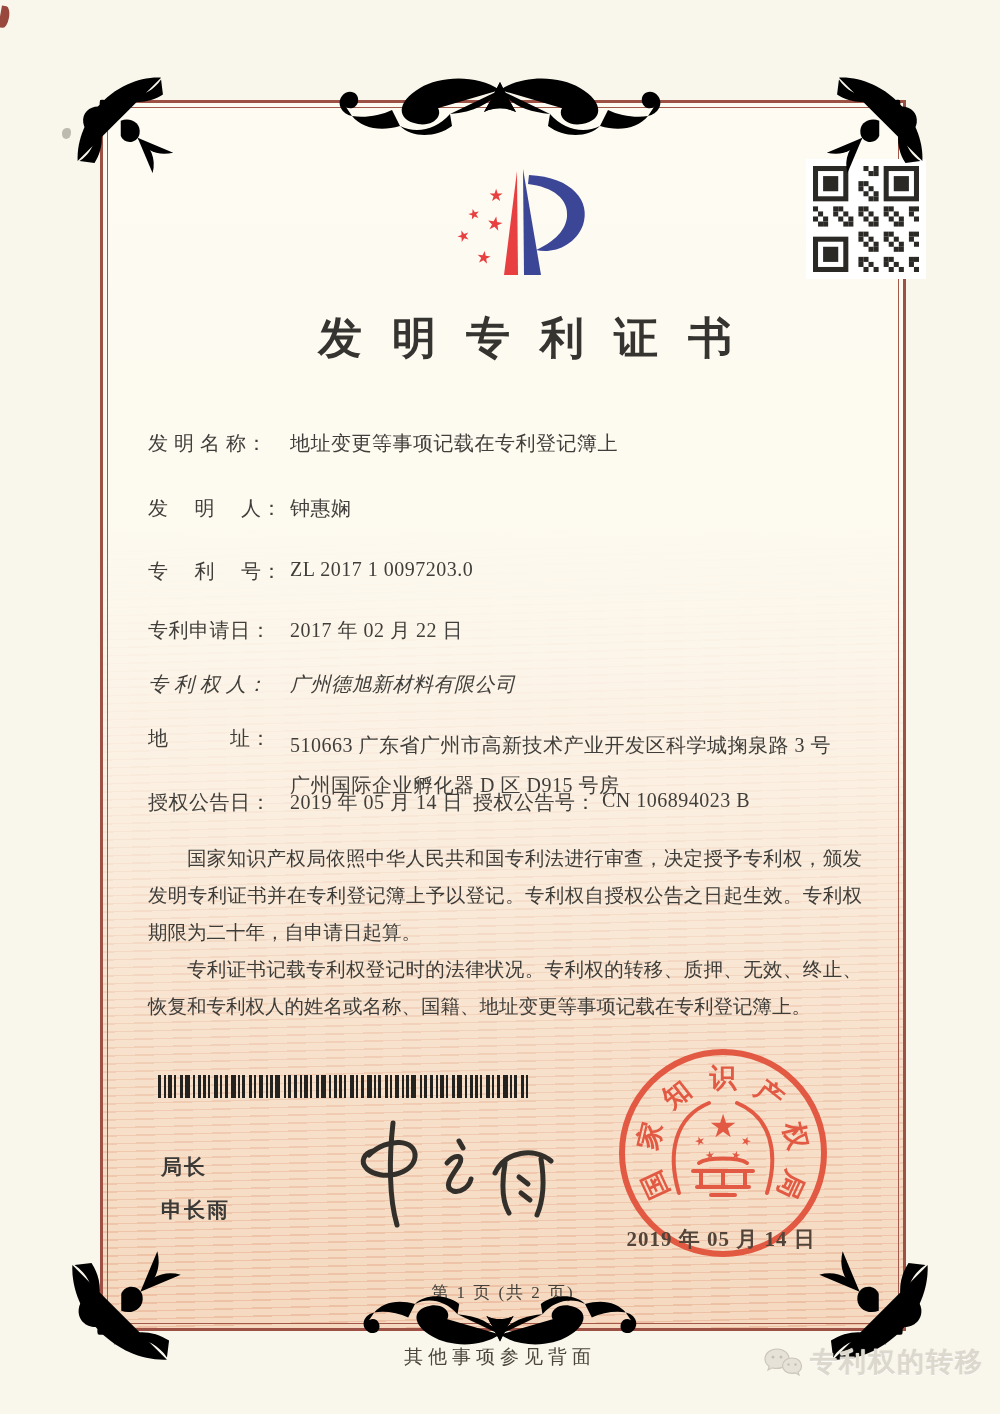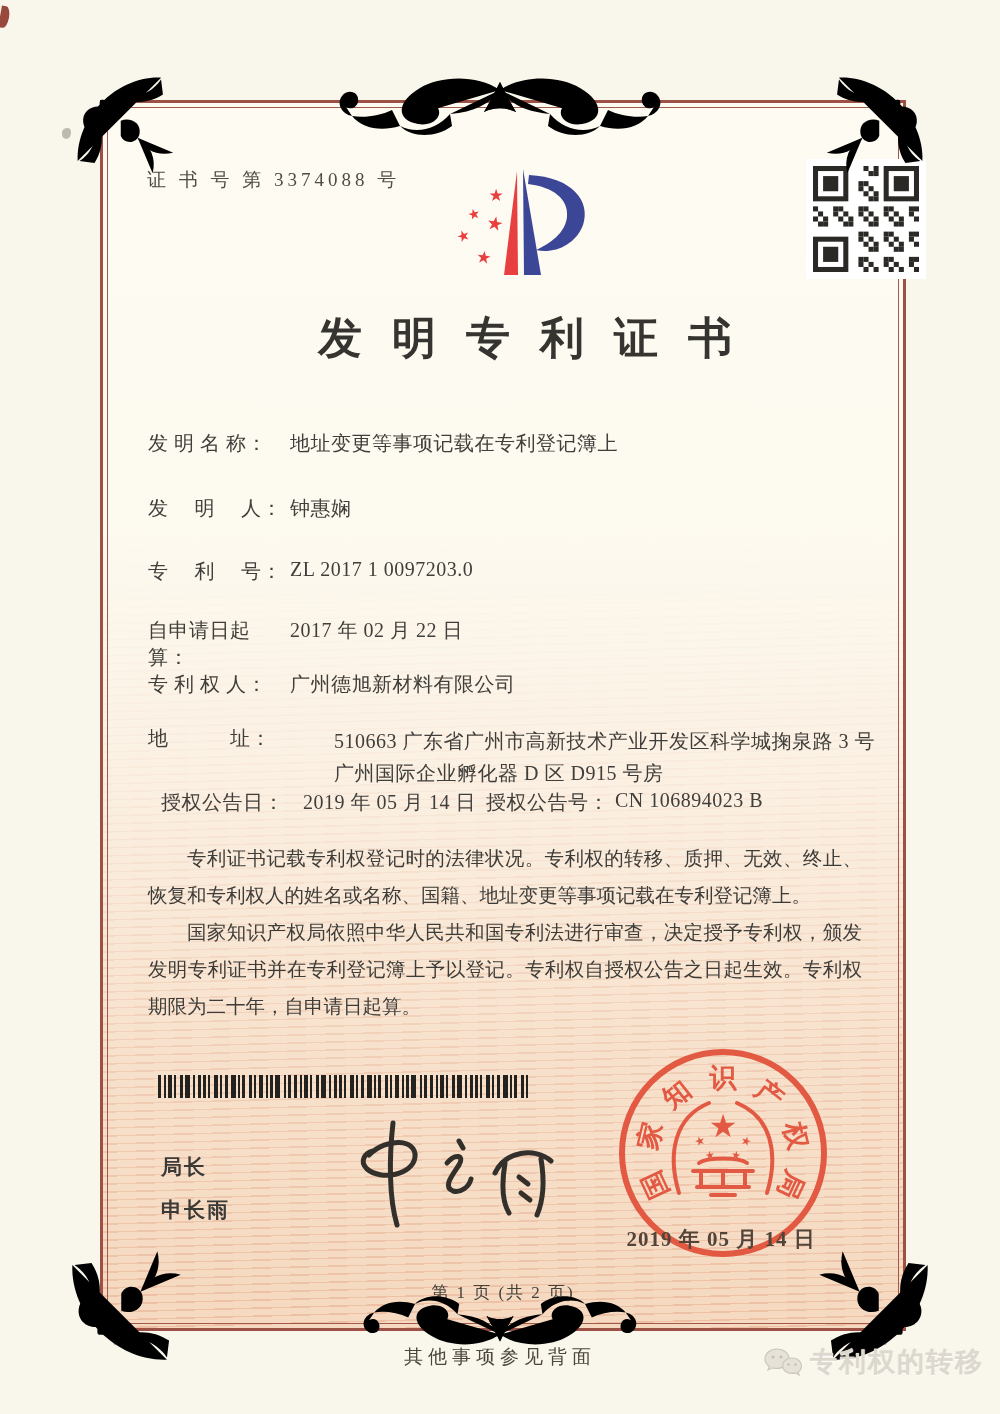--- a/index.html
+++ b/index.html
@@ -38,26 +38,26 @@
   .logo{position:absolute;left:338px;top:54px;}
   .qr-wrap{position:absolute;left:703px;top:56px;width:106px;height:106px;background:#fff;padding:7px;}
 
   .title{position:absolute;left:0;right:0;top:206px;text-align:center;
          font-size:44px;font-weight:bold;color:#363430;letter-spacing:30px;text-indent:30px;margin-left:44px;}
 
   
   .row{position:absolute;left:45px;font-size:20px;color:#403e3a;letter-spacing:.5px;}
   .row .lab{display:inline-block;width:142px;vertical-align:top;}
   .row .val{display:inline-block;vertical-align:top;}
-  .row .val.wide{width:560px;line-height:32px;margin-left:44px;}
+  .row .val.wide{width:560px;line-height:40px;}
   .r1{top:327px;} .r2{top:392px;} .r3{top:455px;} .r4{top:514px;}
-  .r5{top:568px;} .r6{top:622px;} .r7{top:686px;}
+  .r5{top:568px;font-style:italic;} .r6{top:622px;} .r7{top:686px;}
   .grp2{position:absolute;left:325px;top:0;white-space:nowrap;}
   .grp2 .lab{width:auto;margin-right:6px;}
-  .r7{width:760px;margin-left:13px;}
+  .r7{width:760px;}
 
   .paras{position:absolute;left:45px;top:737px;width:714px;font-size:19.5px;
          line-height:37px;color:#3e3c38;text-align:justify;}
   .paras p{margin:0;text-indent:2em;}
 
   .barcode{position:absolute;left:55px;top:972px;height:23px;display:flex;}
   .bar{background:#23221f;height:100%;}
 
   .director{position:absolute;left:58px;top:1042px;font-family:"Liberation Sans","DejaVu Sans",sans-serif;
             font-size:21px;font-weight:600;color:#3b3a37;line-height:43px;letter-spacing:2px;}
@@ -108,21 +108,20 @@
         <path d="M100,58 C80,64 62,60 52,48 C64,50 80,48 92,42"></path>
         <path d="M52,48 c-10,-2 -16,-12 -10,-20 c6,-8 18,-4 16,6 c-2,8 -12,8 -14,2"></path>
         <path class="fl" d="M200,14 C194,26 190,34 184,44 C194,39 206,39 216,44 C210,34 206,26 200,14 Z"></path>
       </g>
     </defs>
   </svg>
 
   
   <div class="frame">
 
-    <div class="cert-no">证 书 号 第 3374088 号</div>
 
     <svg class="logo" width="180" height="130" viewBox="0 0 180 130">
       <text x="55" y="44" font-size="17" fill="#e84040" text-anchor="middle">★</text>
       <text x="33" y="62" font-size="14" fill="#e84040" text-anchor="middle" transform="rotate(-14 33 57)">★</text>
       <text x="54" y="73" font-size="19" fill="#e84040" text-anchor="middle" transform="rotate(10 53 67)">★</text>
       <text x="22" y="84" font-size="15" fill="#e84040" text-anchor="middle" transform="rotate(-20 22 78)">★</text>
       <text x="43" y="106" font-size="17" fill="#e84040" text-anchor="middle" transform="rotate(8 43 100)">★</text>
       <polygon points="76,14 63,118 77,118" fill="#e84040"></polygon>
       <polygon points="82,12 83,118 100,118" fill="#3c4697"></polygon>
       <path d="M88,18 C132,20 150,45 142,68 C134,89 112,97 95,93 C110,86 124,76 126,60 C128,42 112,30 87,27 Z" fill="#3c4697"></path>
@@ -229,38 +228,38 @@
     <div class="row r1">
       <span class="lab">发 明 名 称：</span><span class="val">地址变更等事项记载在专利登记簿上</span>
     </div>
     <div class="row r2">
       <span class="lab">发　 明　 人：</span><span class="val">钟惠娴</span>
     </div>
     <div class="row r3">
       <span class="lab">专　 利　 号：</span><span class="val">ZL 2017 1 0097203.0</span>
     </div>
     <div class="row r4">
-      <span class="lab">自申请日起算：</span><span class="val">2017 年 02 月 22 日</span>
+      <span class="lab">专利申请日：</span><span class="val">2017 年 02 月 22 日</span>
     </div>
     <div class="row r5">
       <span class="lab">专 利 权 人：</span><span class="val">广州德旭新材料有限公司</span>
     </div>
     <div class="row r6">
       <span class="lab">地　　　址：</span><span class="val wide">510663 广东省广州市高新技术产业开发区科学城掬泉路 3 号广州国际企业孵化器 D 区 D915 号房</span>
     </div>
     <div class="row r7">
       <span class="lab">授权公告日：</span><span class="val">2019 年 05 月 14 日</span>
       <span class="grp2">
         <span class="lab">授权公告号：</span><span class="val">CN 106894023 B</span>
       </span>
     </div>
 
     <div class="paras">
+      <p>国家知识产权局依照中华人民共和国专利法进行审查，决定授予专利权，颁发发明专利证书并在专利登记簿上予以登记。专利权自授权公告之日起生效。专利权期限为二十年，自申请日起算。</p>
       <p>专利证书记载专利权登记时的法律状况。专利权的转移、质押、无效、终止、恢复和专利权人的姓名或名称、国籍、地址变更等事项记载在专利登记簿上。</p>
-      <p>国家知识产权局依照中华人民共和国专利法进行审查，决定授予专利权，颁发发明专利证书并在专利登记簿上予以登记。专利权自授权公告之日起生效。专利权期限为二十年，自申请日起算。</p>
     </div>
 
     <div class="barcode" id="barcode">
         <div class="bar" style="width: 3px; margin-right: 3px;"></div>
         <div class="bar" style="width: 2px; margin-right: 2px;"></div>
         <div class="bar" style="width: 4px; margin-right: 2px;"></div>
         <div class="bar" style="width: 2px; margin-right: 4px;"></div>
         <div class="bar" style="width: 3px; margin-right: 2px;"></div>
         <div class="bar" style="width: 5px; margin-right: 3px;"></div>
         <div class="bar" style="width: 2px; margin-right: 3px;"></div>

